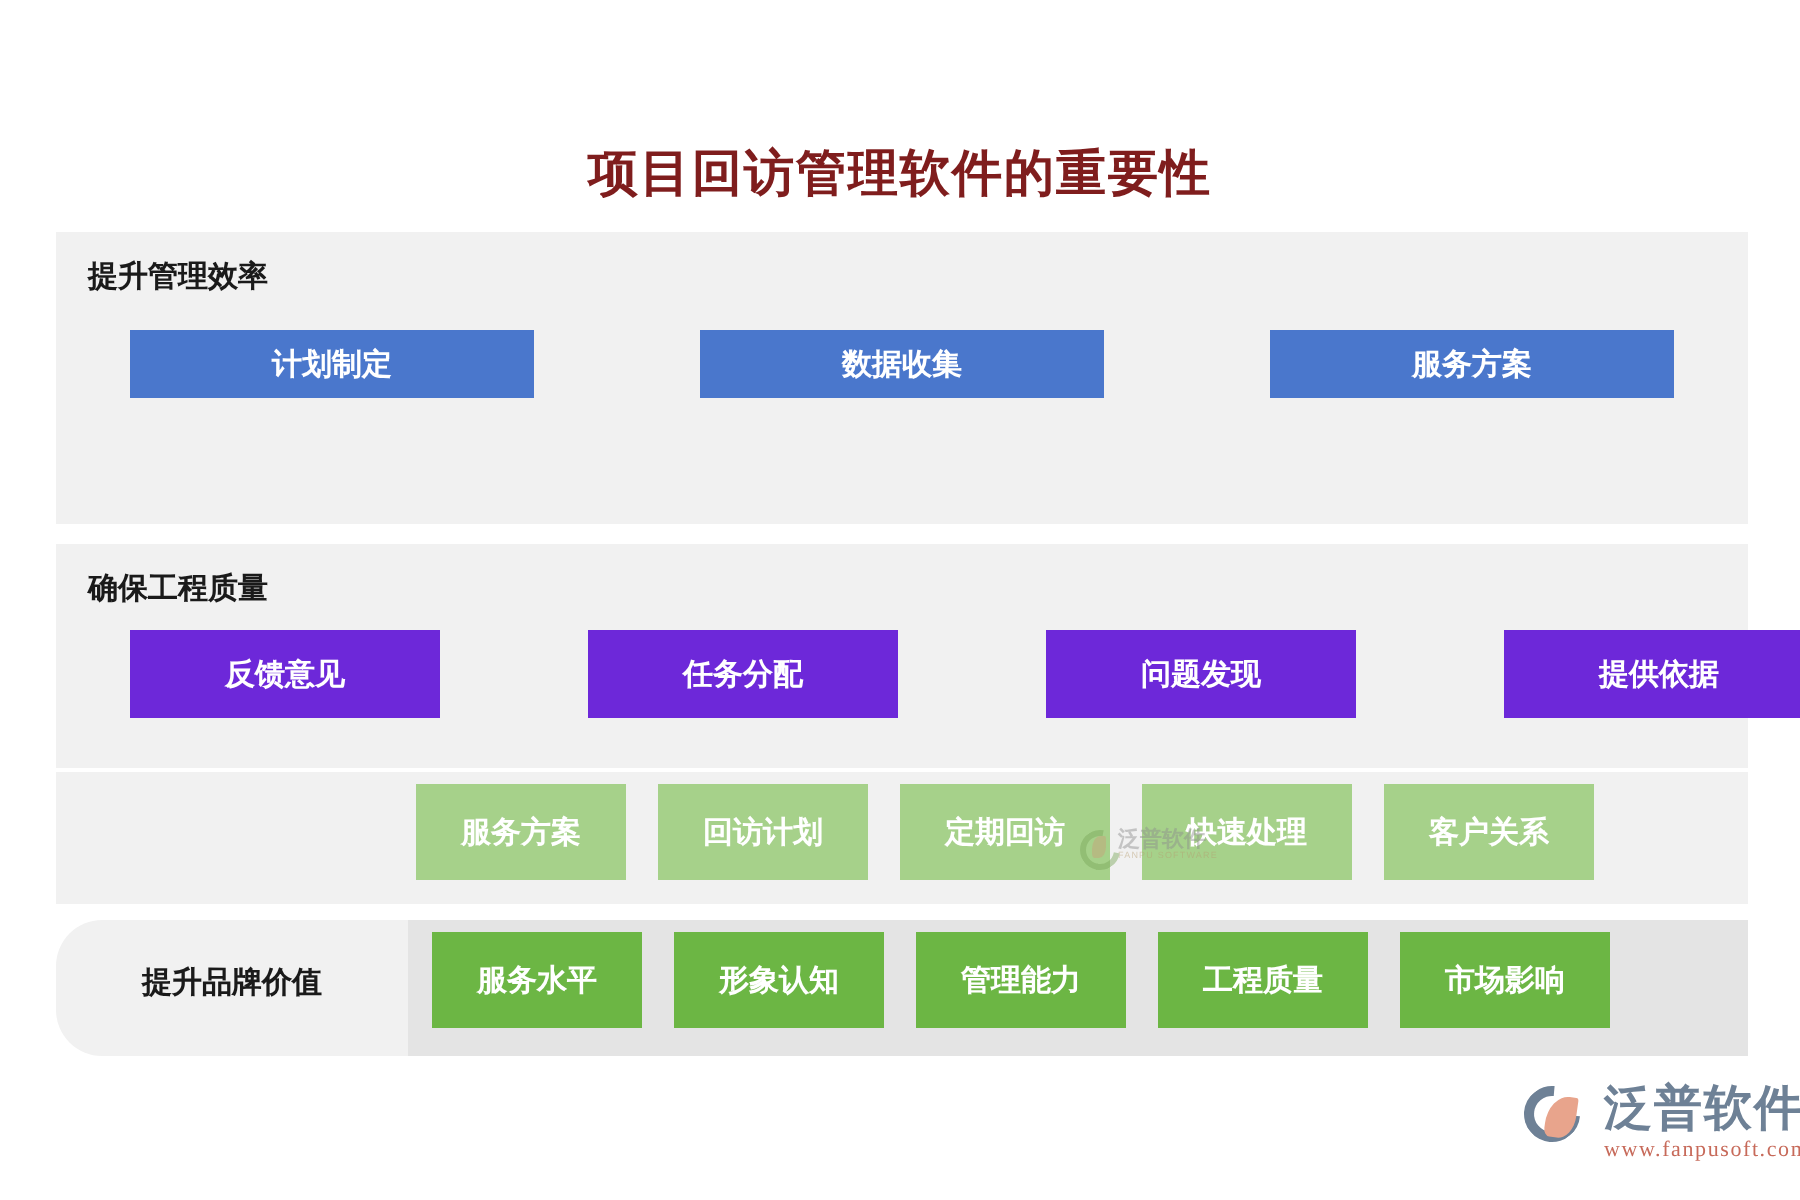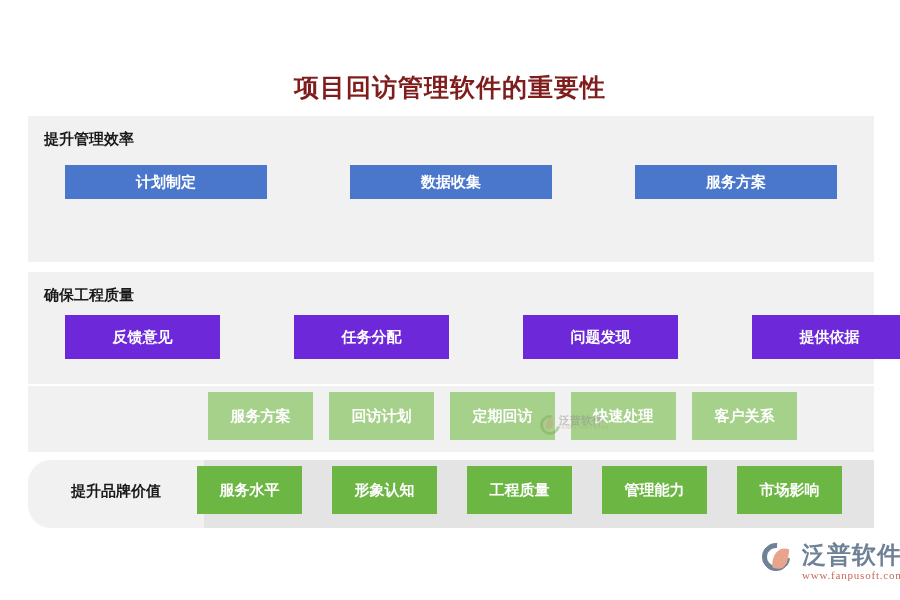--- a/index.html
+++ b/index.html
@@ -136,25 +136,25 @@
     column-gap: 16px;
     grid-template-rows: 48px;
   }
   .box-green-light {
     background: #A6D18A;
     font-size: 15px;
   }
 
   
   .row-green-dark {
-    left: 169px;
+    left: 188px;
     top: 6px;
     display: grid;
     grid-template-columns: repeat(5, 105px);
-    column-gap: 30px;
+    column-gap: 16px;
     grid-template-rows: 48px;
   }
   .box-green-dark {
     background: #6CB644;
     font-size: 15px;
   }
 
   
   .watermark {
     position: absolute;
@@ -299,22 +299,22 @@
 </div>
 
 <div class="panel panel-4">
   <div class="strip-dark"></div>
 
   <div class="side-label">提升品牌价值</div>
 
   <div class="row row-green-dark">
     <div class="box box-green-dark">服务水平</div>
     <div class="box box-green-dark">形象认知</div>
+    <div class="box box-green-dark">管理能力</div>
     <div class="box box-green-dark">工程质量</div>
-    <div class="box box-green-dark">管理能力</div>
     <div class="box box-green-dark">市场影响</div>
   </div>
 </div>
 
 <div class="watermark">
   <div class="wm-mark"></div>
   <div class="wm-text">
     <span class="wm-cn">泛普软件</span>
     <span class="wm-en">FANPU SOFTWARE</span>
   </div>

